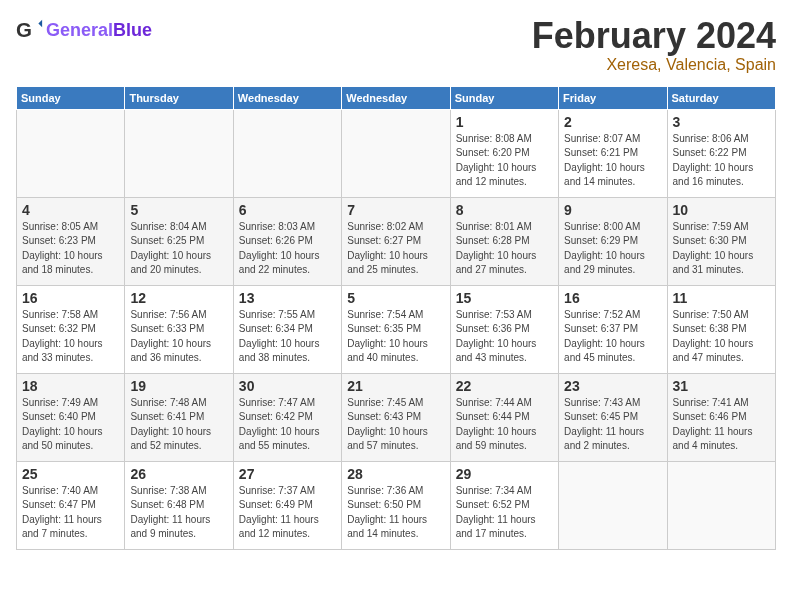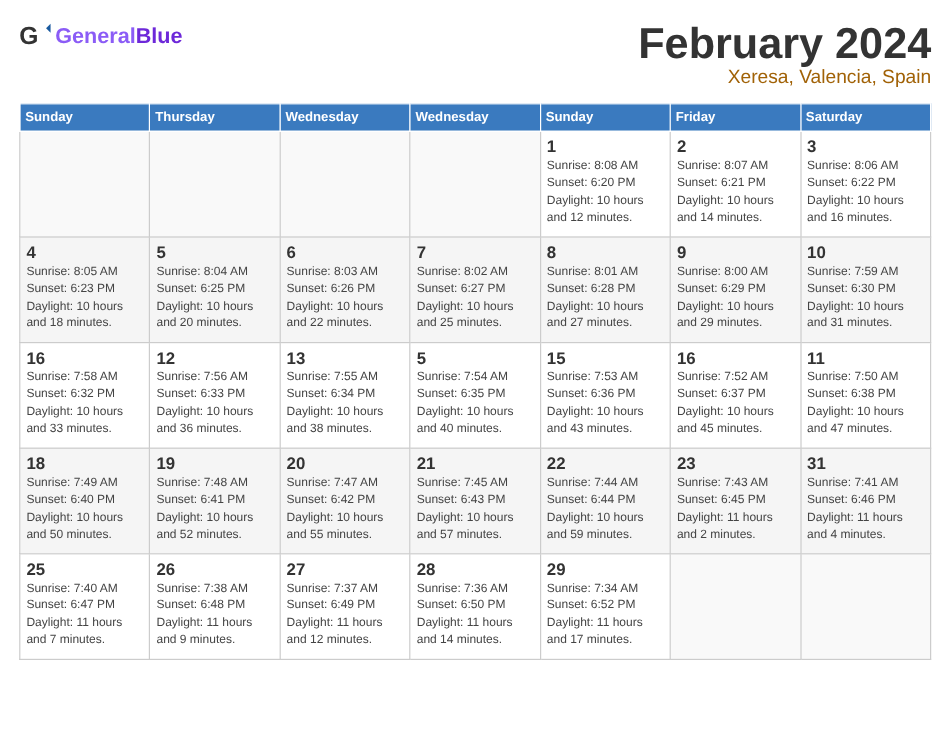--- a/index.html
+++ b/index.html
@@ -209,21 +209,21 @@
         <tr>
           <td>
             <span class="day-number">18</span>
             <div class="day-info">Sunrise: 7:49 AM<br>Sunset: 6:40 PM<br>Daylight: 10 hours and 50 minutes.</div>
           </td>
           <td>
             <span class="day-number">19</span>
             <div class="day-info">Sunrise: 7:48 AM<br>Sunset: 6:41 PM<br>Daylight: 10 hours and 52 minutes.</div>
           </td>
           <td>
-            <span class="day-number">20</span>
+            <span class="day-number">30</span>
             <div class="day-info">Sunrise: 7:47 AM<br>Sunset: 6:42 PM<br>Daylight: 10 hours and 55 minutes.</div>
           </td>
           <td>
             <span class="day-number">21</span>
             <div class="day-info">Sunrise: 7:45 AM<br>Sunset: 6:43 PM<br>Daylight: 10 hours and 57 minutes.</div>
           </td>
           <td>
             <span class="day-number">22</span>
             <div class="day-info">Sunrise: 7:44 AM<br>Sunset: 6:44 PM<br>Daylight: 10 hours and 59 minutes.</div>
           </td>

